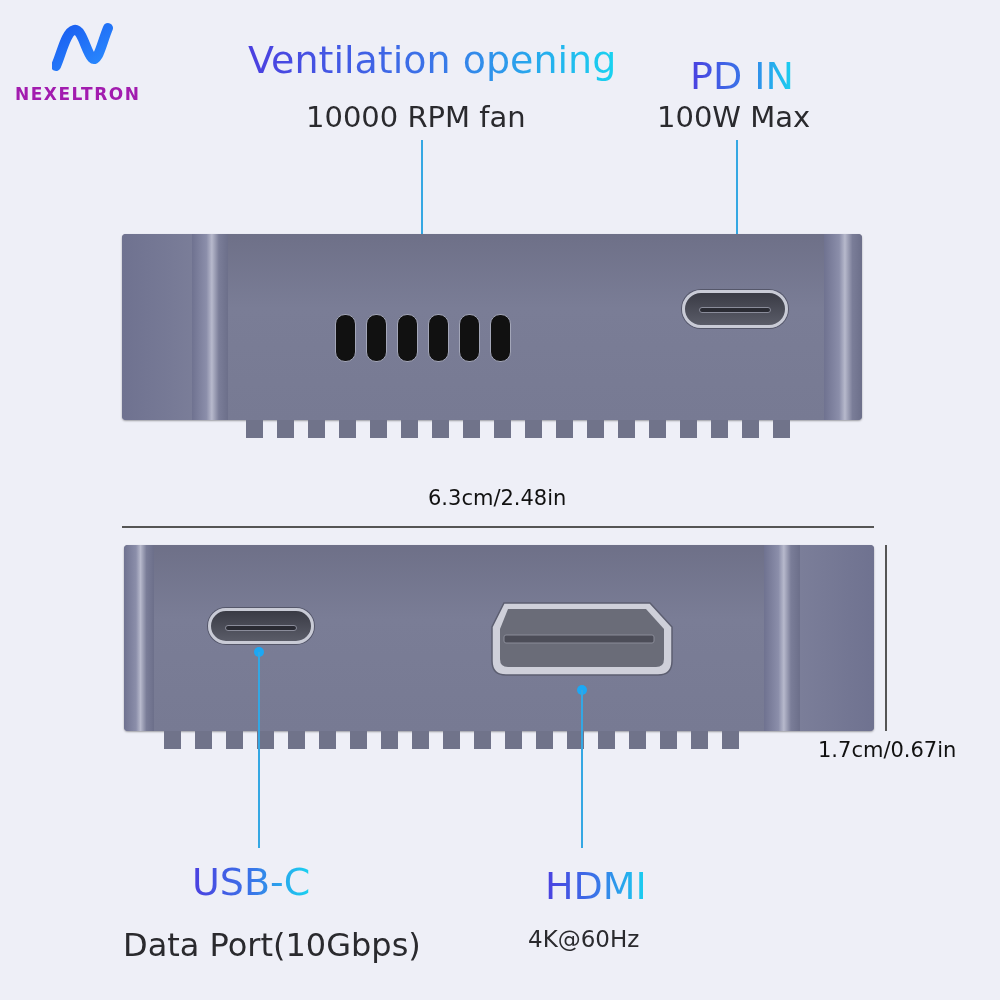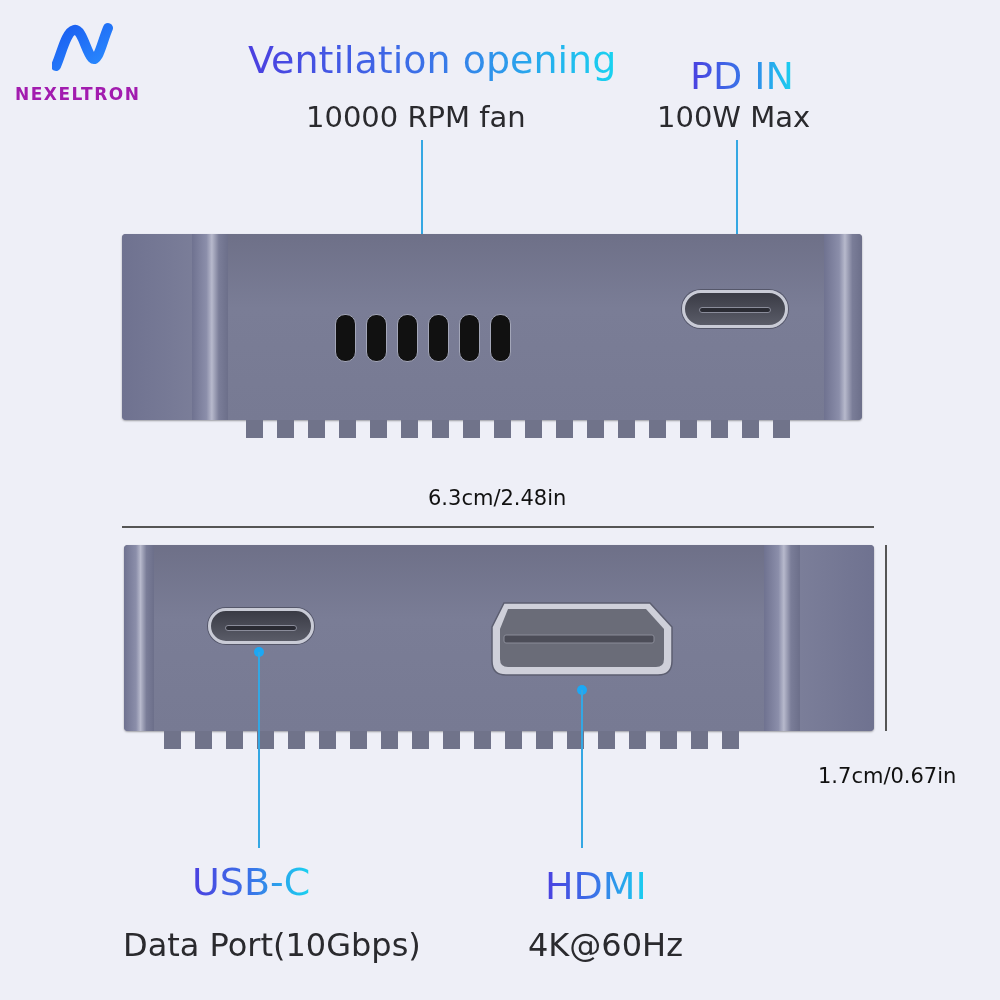--- a/index.html
+++ b/index.html
@@ -125,23 +125,23 @@
       <div class="tooth"></div>
       <div class="tooth"></div>
       <div class="tooth"></div>
       <div class="tooth"></div>
       <div class="tooth"></div>
       <div class="tooth"></div>
   </div>
 </div>
 
 <div class="abs" style="left:885px;top:545px;width:1.5px;height:186px;background:#555;"></div>
-<div class="abs dimtext" style="left:818px;top:764px;">1.7cm/0.67in</div>
+<div class="abs dimtext" style="left:818px;top:738px;">1.7cm/0.67in</div>
 
 <div class="abs dot" style="left:254px;top:647px;"></div>
 <div class="abs line" style="left:258px;top:652px;height:196px;"></div>
 <div class="abs title grad" style="left:192px;top:824px;margin-top:36px;">USB-C</div>
 <div class="abs sub" style="left:123px;top:926px;font-size:32px;">Data Port(10Gbps)</div>
 
 <div class="abs dot" style="left:577px;top:685px;"></div>
 <div class="abs line" style="left:581px;top:690px;height:158px;"></div>
 <div class="abs title grad" style="left:545px;top:864px;">HDMI</div>
-<div class="abs sub" style="left:528px;top:926px;font-size:32px;">4K@60Hz</div>
+<div class="abs sub" style="left:528px;top:926px;font-size:23px;">4K@60Hz</div>
 
 </body></html>

